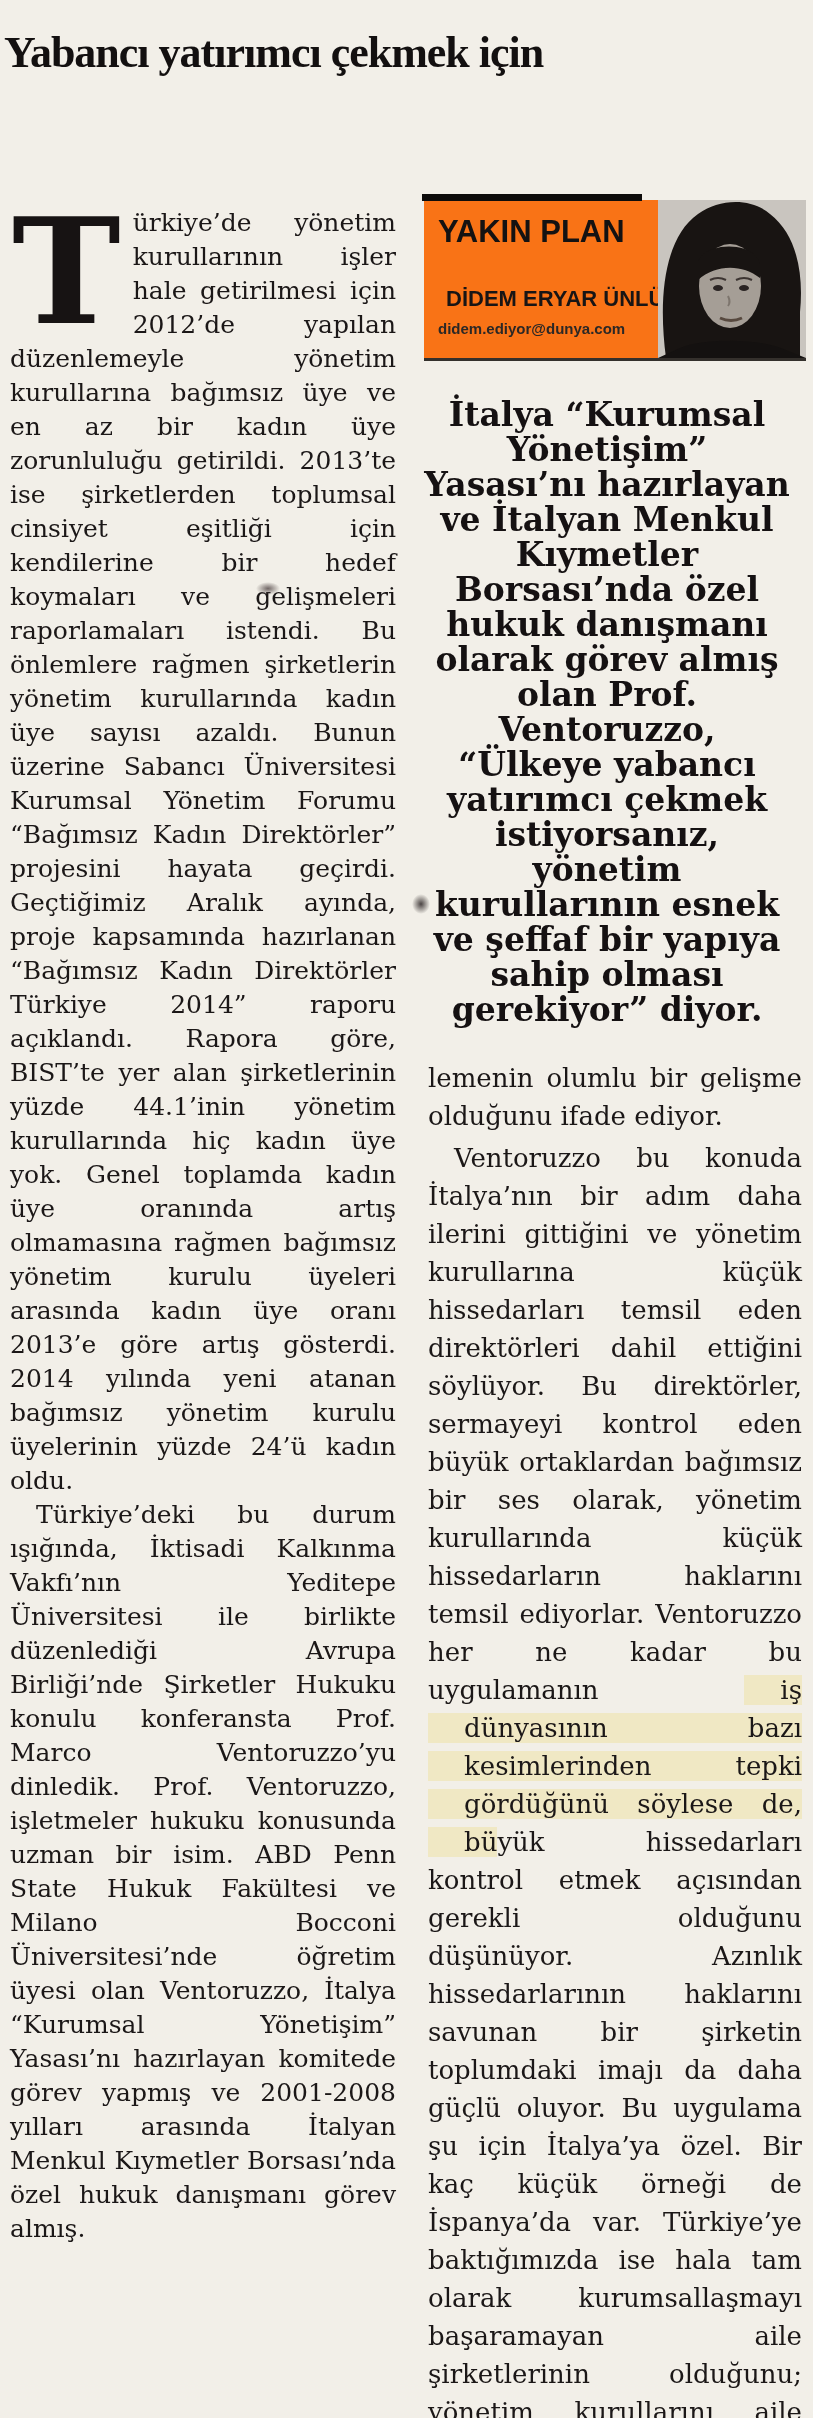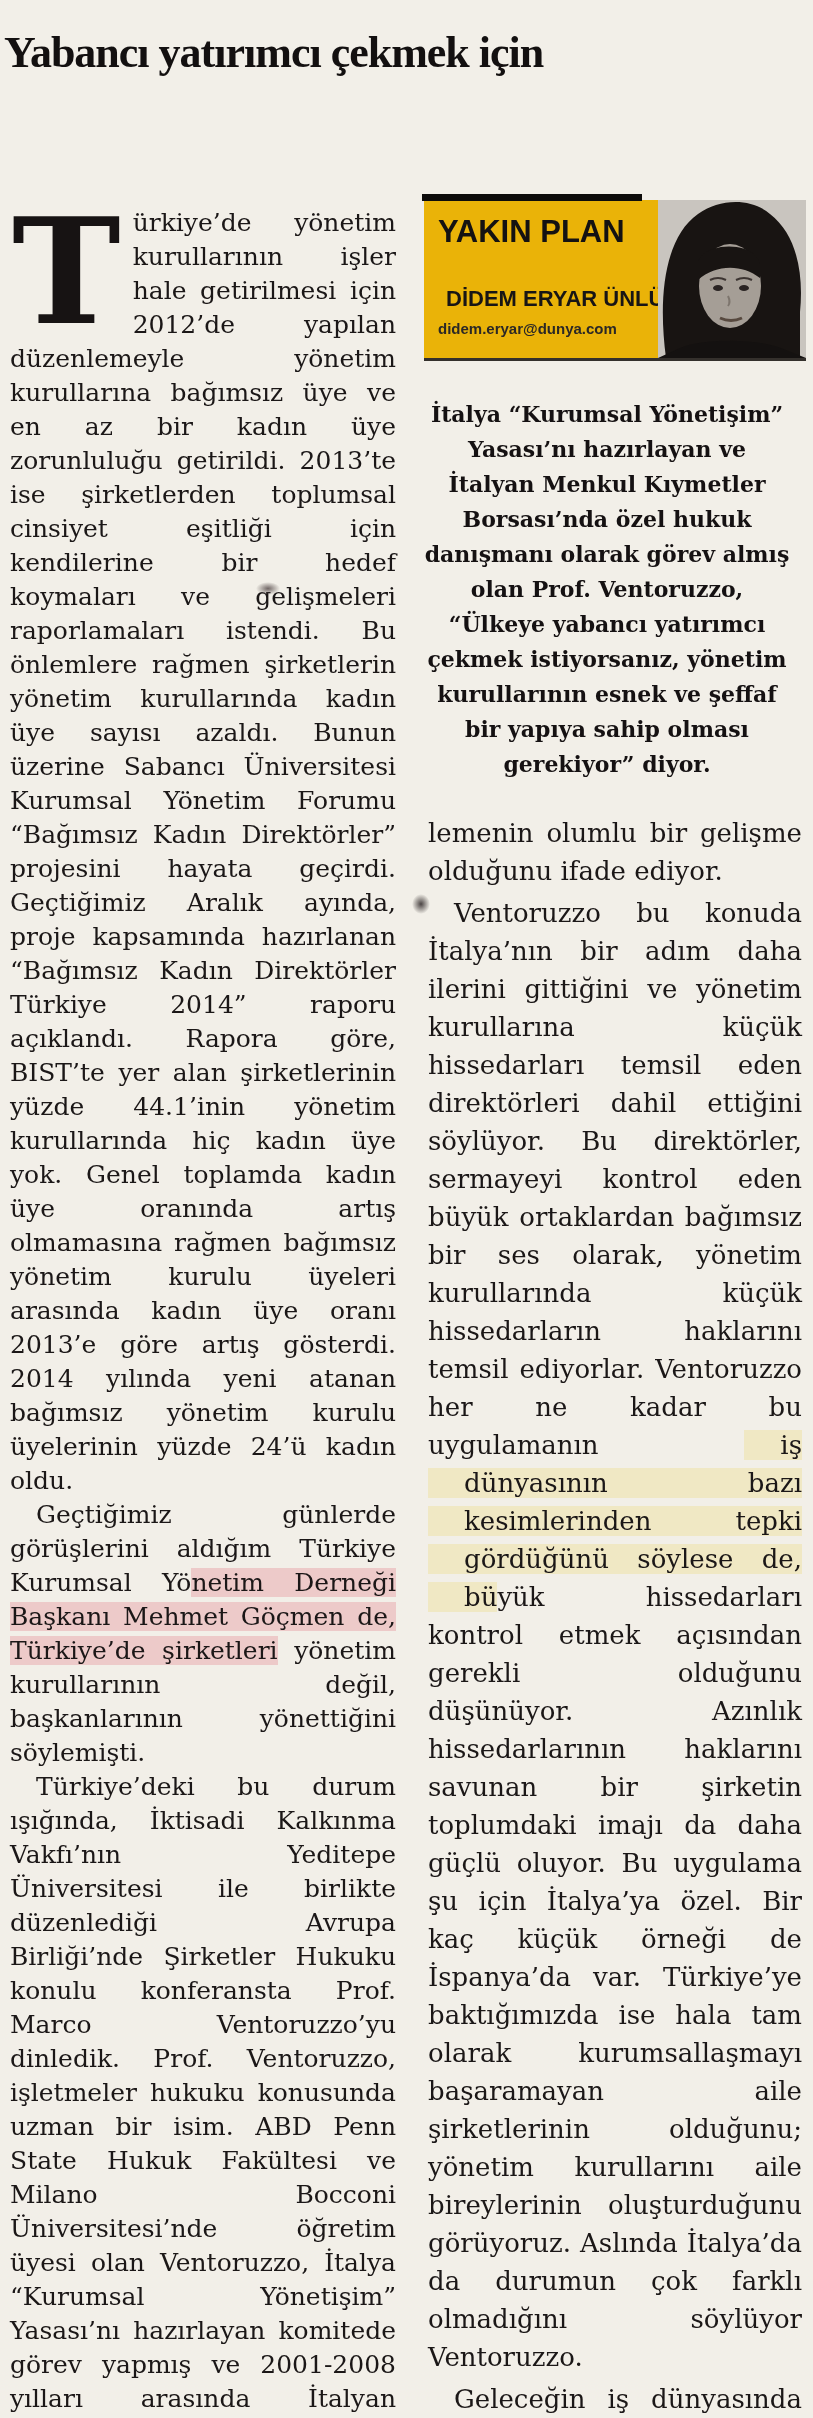--- a/index.html
+++ b/index.html
@@ -22,21 +22,21 @@
   .indent{text-indent:26px;}
   .dropcap{
     float:left;font-weight:bold;font-family:"DejaVu Serif", serif;
     font-size:146px;line-height:108px;padding:12px 12px 0 2px;color:#171313;
   }
   .hl-pink{background:rgba(226,116,128,0.30);box-decoration-break:clone;}
   .hl-yellow{background:rgba(238,222,128,0.35);box-decoration-break:clone;padding-left:36px;}
   
   .col-right{position:absolute;left:424px;top:200px;width:382px;}
   .byline-box{
-    position:relative;height:158px;background:#eab308;
+    position:relative;height:158px;background:#f97316;
     border-bottom:3px solid #34302c;
   }
   .byline-bar{position:absolute;top:-6px;left:-2px;width:220px;height:7px;background:#0d0c0b;}
   .kicker{
     position:absolute;left:14px;top:14px;
     font-family:"Liberation Sans", sans-serif;font-weight:bold;
     font-size:31px;color:#141212;letter-spacing:0px;
   }
   .author{
     position:absolute;left:22px;top:86px;
@@ -44,21 +44,21 @@
     font-size:22px;color:#181515;
   }
   .email{
     position:absolute;left:14px;top:120px;
     font-family:"Liberation Sans", sans-serif;font-weight:bold;
     font-size:15px;color:#2b2826;
   }
   .photo{position:absolute;right:0;top:0;width:148px;height:158px;display:block;}
   .pull-quote{
     margin:36px 16px 0 0;font-weight:bold;text-align:center;
-    font-size:22px;line-height:35px;color:#151112;
+    font-size:33px;line-height:35px;color:#151112;
     font-family:"DejaVu Serif", serif;
   }
   .rc-body{
     margin-top:32px;font-size:26px;line-height:38px;text-align:justify;
   }
   .rc-body p{margin:4px;}
   
   .smudge{position:absolute;border-radius:50%;}
   .smudge-a{
     left:256px;top:582px;width:24px;height:13px;
@@ -69,31 +69,30 @@
     background:radial-gradient(closest-side, rgba(45,38,38,0.85), rgba(45,38,38,0));
   }
 </style>
 </head>
 <body>
 
 <h1 class="headline"><span>Yabancı yatırımcı çekmek için</span><br></h1>
 
 <div class="col-left">
   <p><span class="dropcap">T</span><span>ürkiye’de yönetim kurullarının işler hale getirilmesi için 2012’de yapılan düzenlemeyle yönetim kurullarına bağımsız üye ve en az bir kadın üye zorunluluğu getirildi. 2013’te ise şirketlerden toplumsal cinsiyet eşitliği için kendilerine bir hedef koymaları ve gelişmeleri raporlamaları istendi. Bu önlemlere rağmen şirketlerin yönetim kurullarında kadın üye sayısı azaldı. Bunun üzerine Sabancı Üniversitesi Kurumsal Yönetim Forumu “Bağımsız Kadın Direktörler” projesini hayata geçirdi. Geçtiğimiz Aralık ayında, proje kapsamında hazırlanan “Bağımsız Kadın Direktörler Türkiye 2014” raporu açıklandı. Rapora göre, BIST’te yer alan şirketlerinin yüzde 44.1’inin yönetim kurullarında hiç kadın üye yok. Genel toplamda kadın üye oranında artış olmamasına rağmen bağımsız yönetim kurulu üyeleri arasında kadın üye oranı 2013’e göre artış gösterdi. 2014 yılında yeni atanan bağımsız yönetim kurulu üyelerinin yüzde 24’ü kadın oldu.</span></p>
-  <p class="indent"><span>Geçtiğimiz günlerde görüşlerini aldığım Türkiye Kurumsal Yö</span><span class="hl-pink">netim Derneği Başkanı Mehmet Göçmen de, Türkiye’de şirketleri</span><span> yönetim kurullarının değil, başkanlarının yönettiğini söylemişti.</span></p>
   <p class="indent"><span>Türkiye’deki bu durum ışığında, İktisadi Kalkınma Vakfı’nın Yeditepe Üniversitesi ile birlikte düzenlediği Avrupa Birliği’nde Şirketler Hukuku konulu konferansta Prof. Marco Ventoruzzo’yu dinledik. Prof. Ventoruzzo, işletmeler hukuku konusunda uzman bir isim. ABD Penn State Hukuk Fakültesi ve Milano Bocconi Üniversitesi’nde öğretim üyesi olan Ventoruzzo, İtalya “Kurumsal Yönetişim” Yasası’nı hazırlayan komitede görev yapmış ve 2001-2008 yılları arasında İtalyan Menkul Kıymetler Borsası’nda özel hukuk danışmanı görev almış.</span></p>
 
 </div>
 
 <div class="col-right">
   <div class="byline-box">
     <div class="byline-bar"></div>
     <div class="kicker">YAKIN PLAN</div>
     <div class="author">DİDEM ERYAR ÜNLÜ</div>
-    <div class="email">didem.eryar@dunya.com</div>
+    <div class="email">didem.ediyor@dunya.com</div>
     <svg class="photo" viewBox="0 0 148 158" xmlns="http://www.w3.org/2000/svg">
       <rect width="148" height="158" fill="#c9c5bf"></rect>
       <path d="M8 158 C0 98 6 38 40 14 C62 -2 94 -2 112 14 C138 34 146 72 142 112 L142 158 Z" fill="#181412"></path>
       <ellipse cx="72" cy="86" rx="31" ry="42" fill="#a59e96"></ellipse>
       <path d="M40 62 C46 42 96 40 102 64 L102 78 C84 64 58 64 40 80 Z" fill="#181412"></path>
       <ellipse cx="60" cy="88" rx="5" ry="3" fill="#2a2423"></ellipse>
       <ellipse cx="86" cy="88" rx="5" ry="3" fill="#2a2423"></ellipse>
       <path d="M52 80 Q60 76 68 80" stroke="#3c3431" stroke-width="2" fill="none"></path>
       <path d="M78 80 Q86 76 94 80" stroke="#3c3431" stroke-width="2" fill="none"></path>
       <path d="M70 96 Q73 102 70 106" stroke="#7d756d" stroke-width="2" fill="none"></path>

